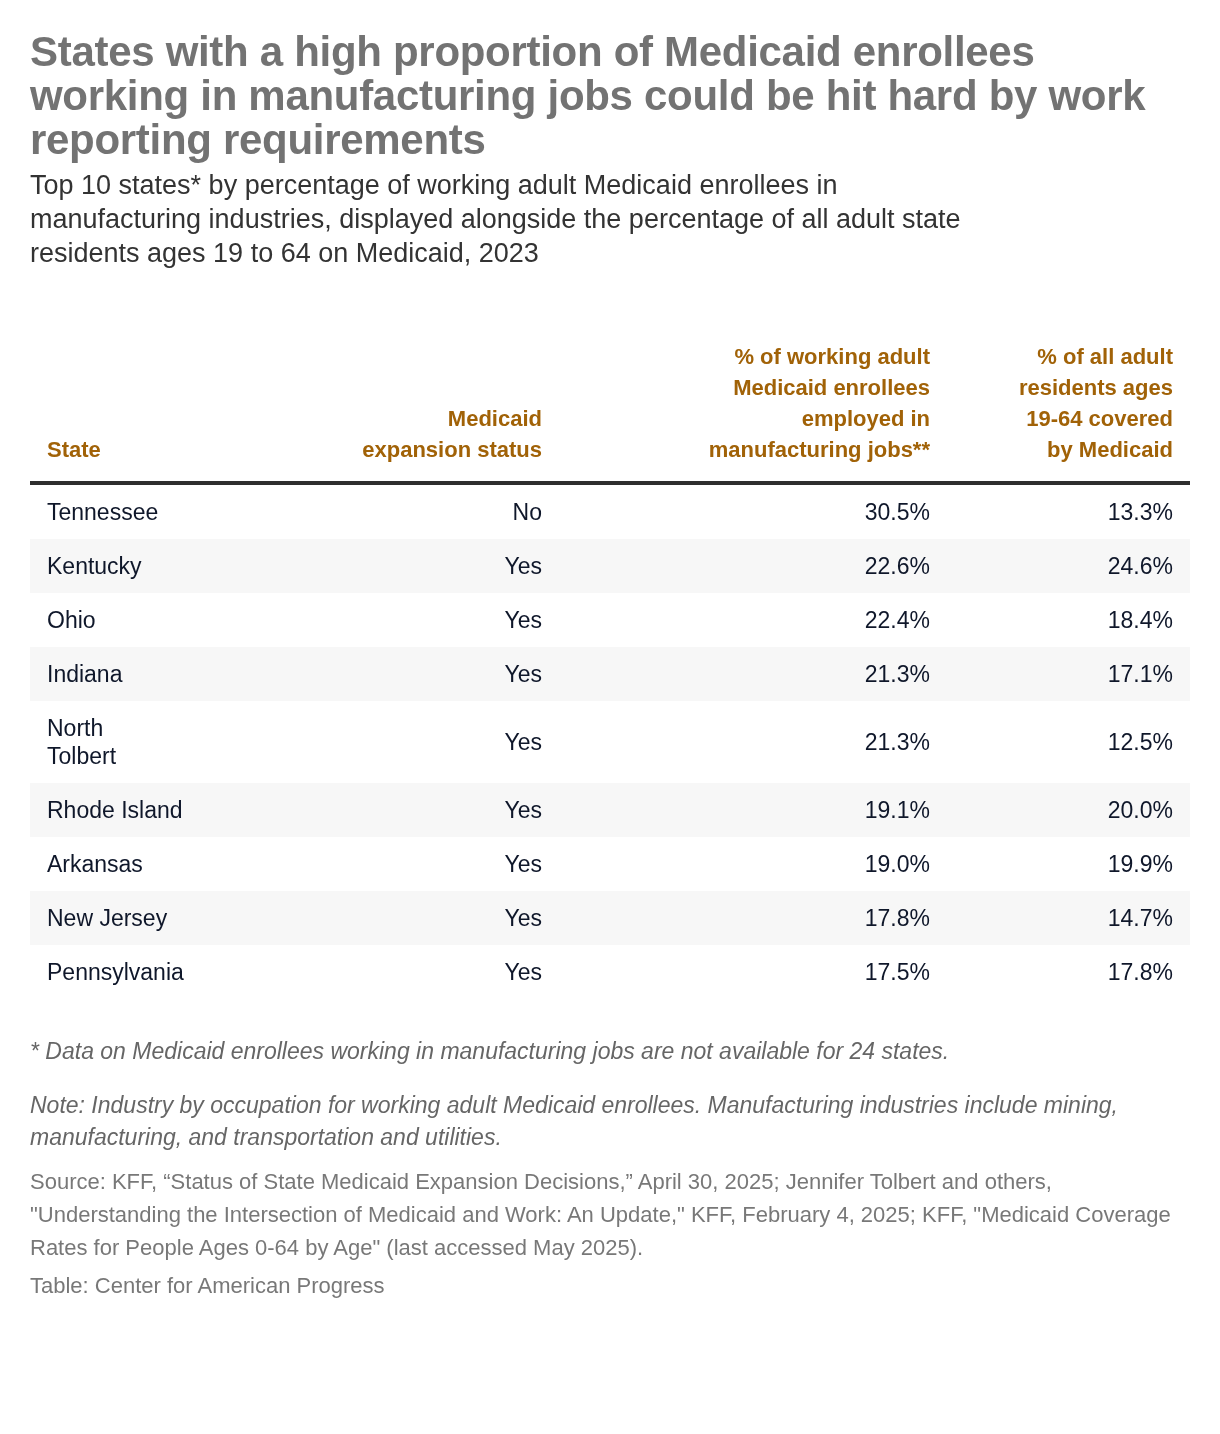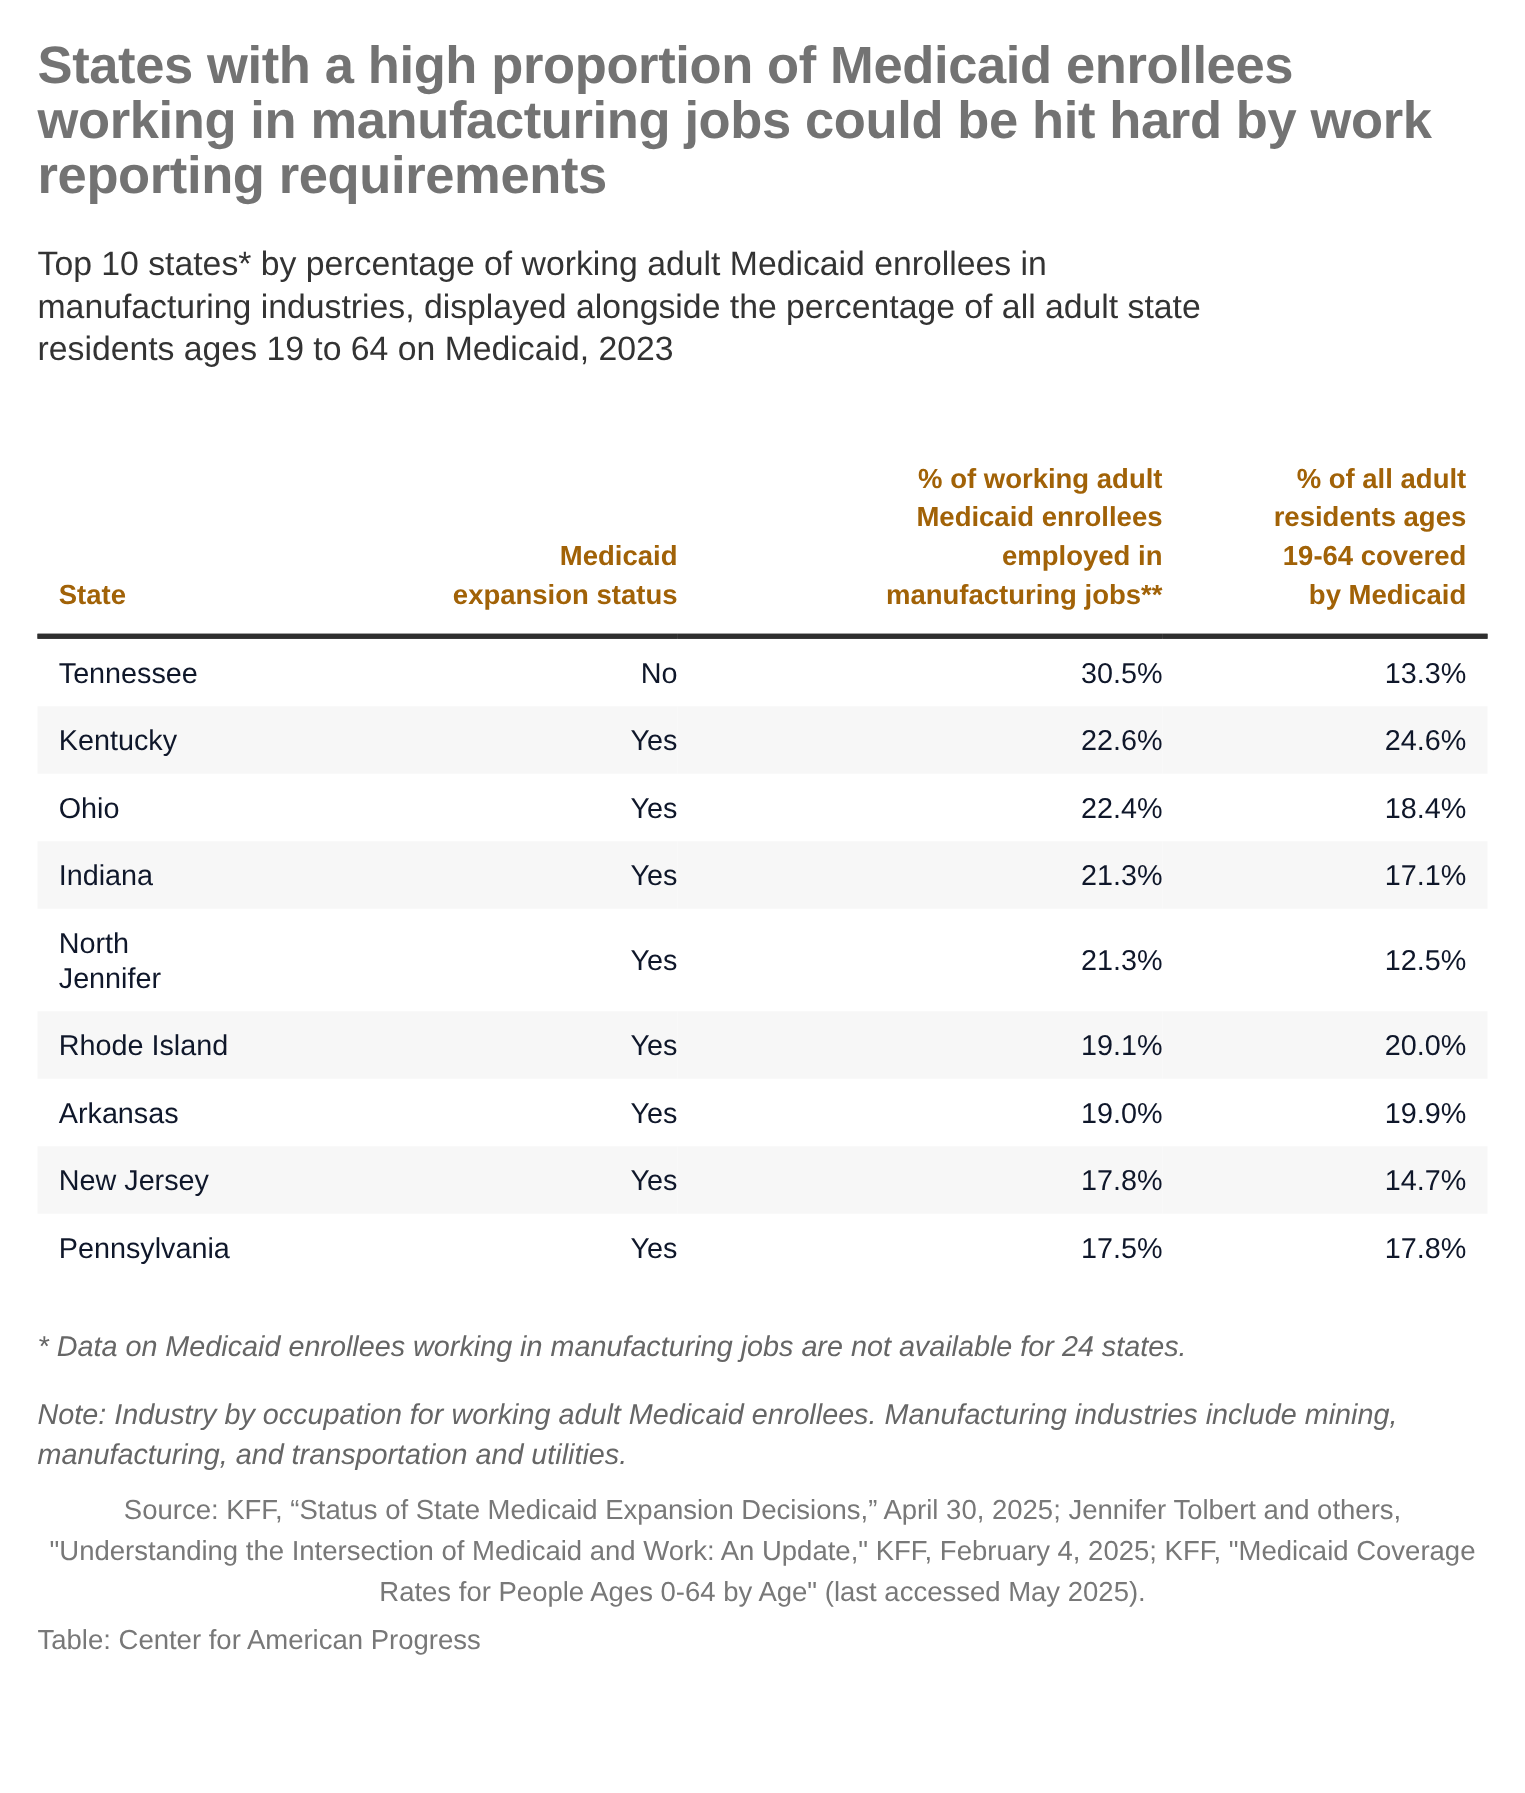--- a/index.html
+++ b/index.html
@@ -15,21 +15,21 @@
 
   .title {
     font-size: 42px;
     line-height: 44px;
     font-weight: bold;
     color: #737373;
     white-space: pre-line;
     letter-spacing: -0.3px;
   }
   .subtitle {
-    margin-top: 32px;
+    margin-top: 6px;
     font-size: 27px;
     line-height: 34px;
     font-weight: normal;
     color: #333333;
     white-space: pre-line;
   }
 
   table.data-table {
     width: 1160px;
     border-collapse: collapse;
@@ -69,21 +69,20 @@
     color: #666666;
     white-space: pre-line;
   }
   .note-text { margin-top: 22px; }
   .source-text {
     margin-top: 12px;
     font-size: 22px;
     line-height: 33px;
     color: #787878;
     white-space: pre-line;
-    text-align: center;
   }
   .credit-text {
     margin-top: 8px;
     font-size: 22px;
     line-height: 28px;
     color: #787878;
   }
 </style>
 </head>
 <body>
@@ -139,21 +138,21 @@
         <td class="coverage-cell">18.4%</td>
       </tr>
       <tr>
         <td class="state-cell">Indiana</td>
         <td class="expansion-cell">Yes</td>
         <td class="manufacturing-cell">21.3%</td>
         <td class="coverage-cell">17.1%</td>
       </tr>
       <tr>
         <td class="state-cell">North
-Jennifer</td>
+Tolbert</td>
         <td class="expansion-cell">Yes</td>
         <td class="manufacturing-cell">21.3%</td>
         <td class="coverage-cell">12.5%</td>
       </tr>
       <tr>
         <td class="state-cell">Rhode Island</td>
         <td class="expansion-cell">Yes</td>
         <td class="manufacturing-cell">19.1%</td>
         <td class="coverage-cell">20.0%</td>
       </tr>

